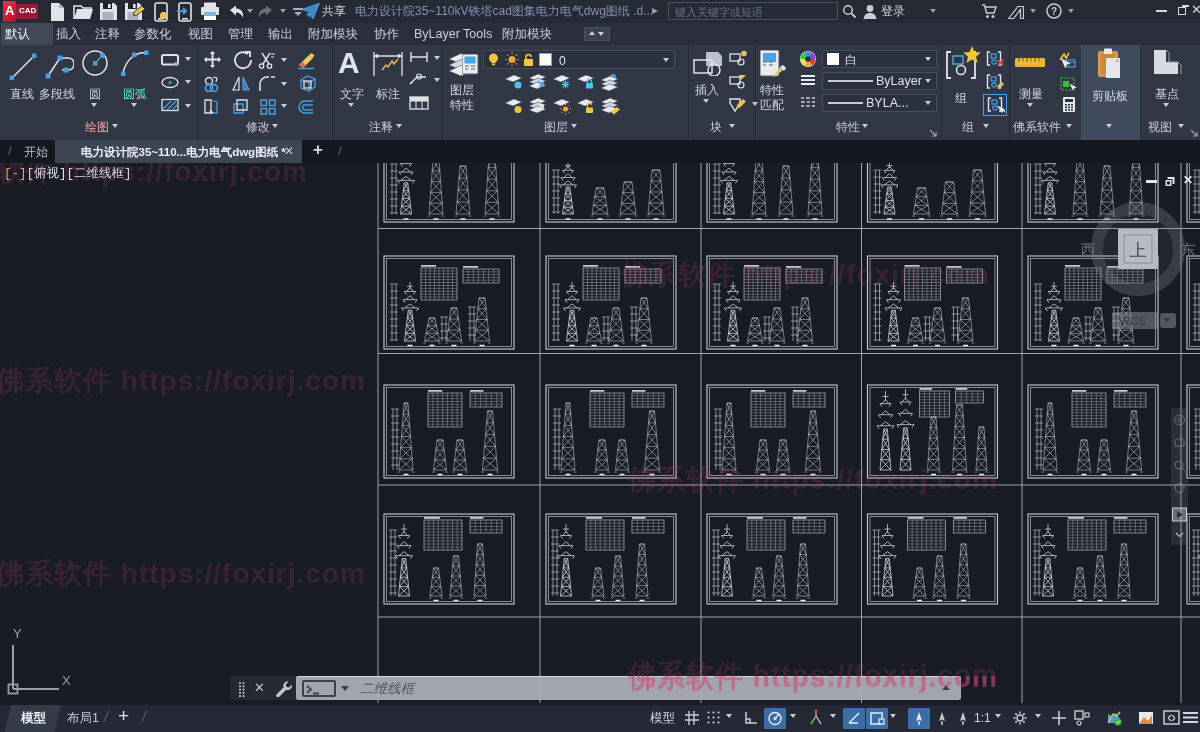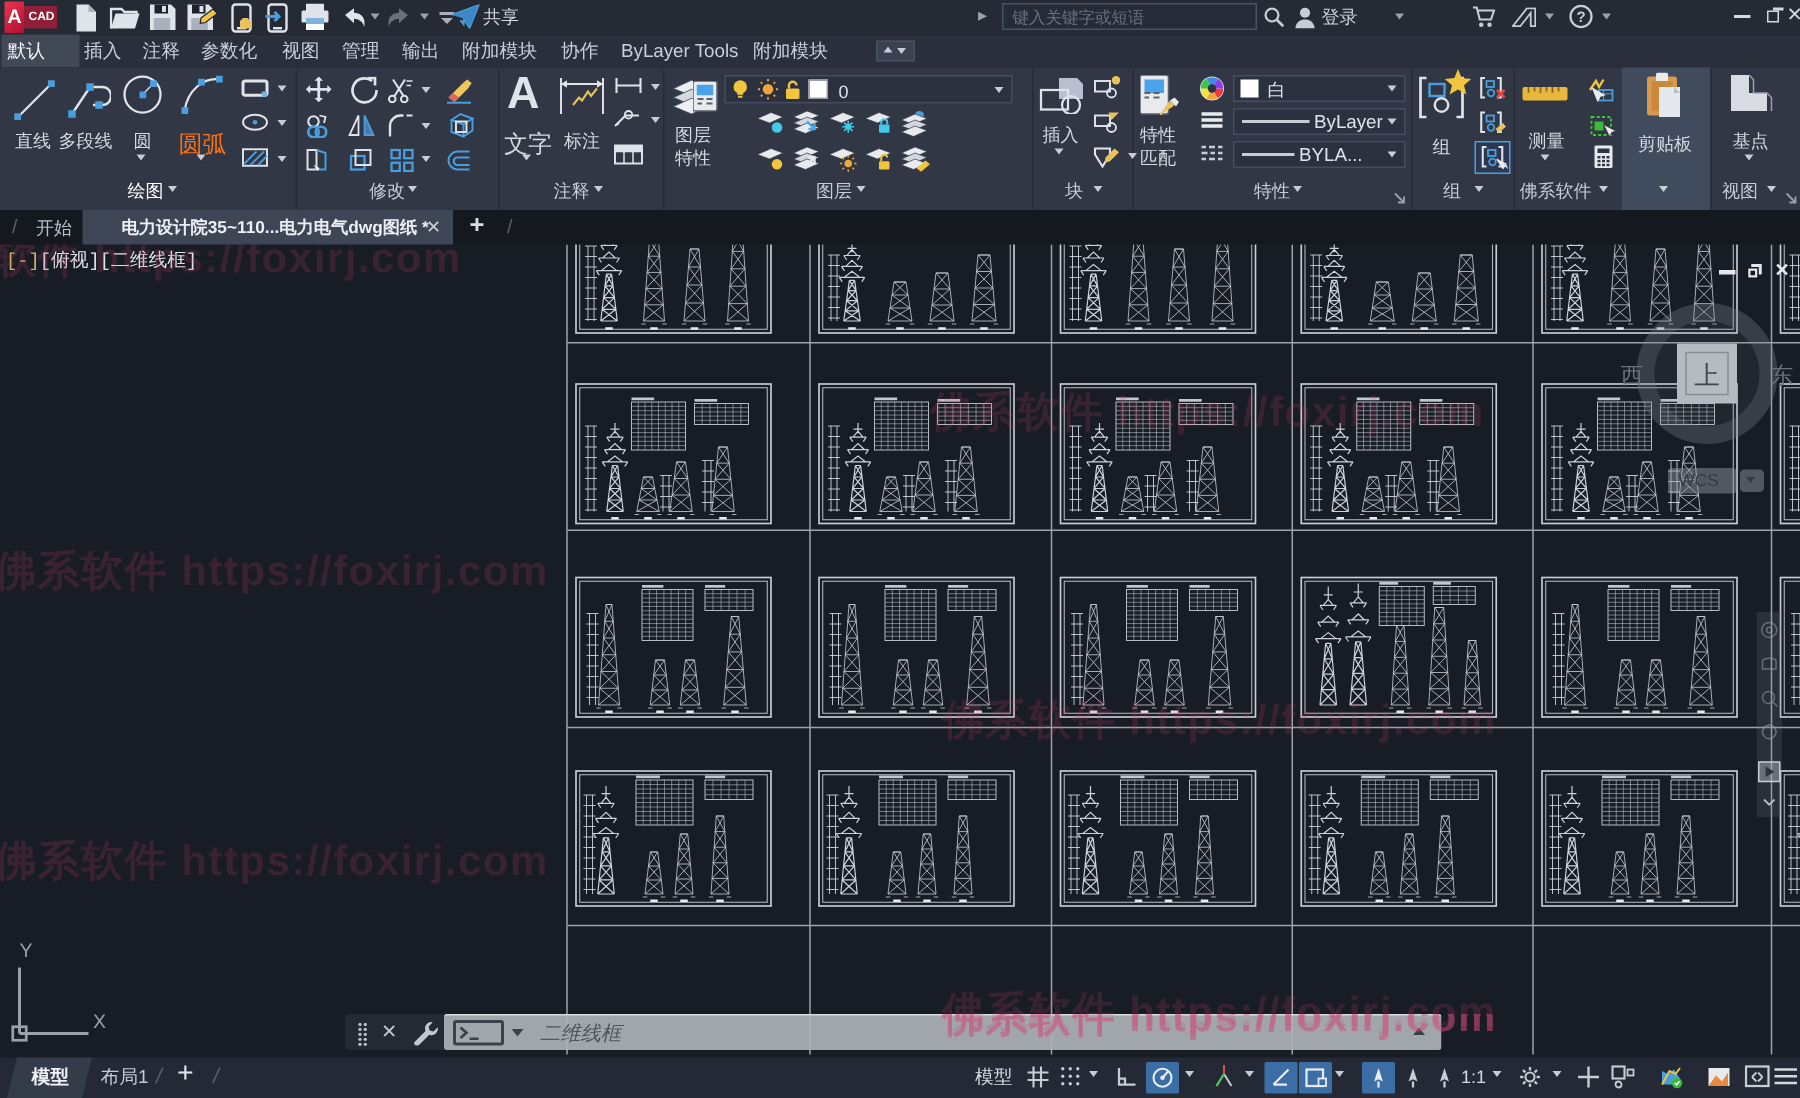--- a/index.html
+++ b/index.html
@@ -417,20 +417,21 @@
         <path d="M14,5 L8,0.5 V3.5 C4,3.5 1,6 1,10 v3 C2,9.5 5,7.5 8,7.5 V10.5 Z" fill="#6a707c"></path>
       </svg></div>
     <div class="abs" style="left:280px;top:9px;width:0;height:0;border-left:3.2px solid transparent;border-right:3.2px solid transparent;border-top:4.0px solid #9aa0ac"></div>
     <div class="abs" style="left:293px;top:8px;width:10px;height:2px;background:#aab0bc"></div>
     <div class="abs" style="left:294px;top:12px;width:0;height:0;border-left:4px solid transparent;border-right:4px solid transparent;border-top:4.8px solid #aab0bc"></div>
     <div class="abs" style="left:301px;top:3px;width:19px;height:16px;"><svg width="19" height="16" viewBox="0 0 19 16" style="" xmlns="http://www.w3.org/2000/svg">
         <path d="M0.5,7 L18,0.5 L12,15.5 L8.5,9.5 L18,0.5 M8.5,9.5 L8,13 L6,10.5" fill="none" stroke="#4a9ede" stroke-width="1.4"></path>
         <path d="M0.5,7 L18,0.5 L12,15.5 L8.5,9.5 Z" fill="#3d88c8"></path>
       </svg></div>
     <div class="abs" style="left:322px;top:5px;font-size:12px;color:#cfd4dd;white-space:nowrap;line-height:1.1;">共享</div>
+    <div class="abs" style="left:355px;top:5px;font-size:12px;color:#8591b4;white-space:nowrap;line-height:1.1;">电力设计院35~110kV铁塔cad图集电力电气dwg图纸 .d...</div>
     <div class="abs" style="left:652px;top:4px;font-size:12px;color:#9aa0ac;white-space:nowrap;line-height:1.1;">▸</div>
     <div class="abs" style="left:668px;top:2px;width:170px;height:18px;background:#262b38;border:1px solid #4a5163"></div>
     <div class="abs" style="left:675px;top:6px;font-size:11px;color:#68707f;white-space:nowrap;line-height:1.1;">键入关键字或短语</div>
     <div class="abs" style="left:842px;top:4px;width:15px;height:15px;"><svg width="15" height="15" viewBox="0 0 15 15" style="" xmlns="http://www.w3.org/2000/svg">
         <circle cx="6" cy="6" r="4.3" fill="none" stroke="#c8ccd4" stroke-width="1.5"></circle>
         <path d="M9.2,9.2 L13.5,13.5" stroke="#c8ccd4" stroke-width="1.8"></path>
       </svg></div>
     <div class="abs" style="left:863px;top:4px;width:14px;height:15px;"><svg width="14" height="15" viewBox="0 0 14 15" style="" xmlns="http://www.w3.org/2000/svg">
         <circle cx="7" cy="4.5" r="3.4" fill="#c8ccd4"></circle>
         <path d="M0.5,15 C1,10.5 4,9 7,9 C10,9 13,10.5 13.5,15 Z" fill="#c8ccd4"></path>
@@ -502,38 +503,38 @@
         <rect x="19" y="5.5" width="4.5" height="4.5" fill="#4a9ede"></rect>
       </svg></div>
     <div class="abs" style="left:95px;top:88px;font-size:12px;color:#d4d8e0;white-space:nowrap;line-height:1.1;transform:translateX(-50%)">圆</div>
     <div class="abs" style="left:91px;top:103px;width:0;height:0;border-left:3.2px solid transparent;border-right:3.2px solid transparent;border-top:4.0px solid #c8ccd4"></div>
     <div class="abs" style="left:120px;top:48px;width:30px;height:32px;"><svg width="30" height="32" viewBox="0 0 30 32" style="" xmlns="http://www.w3.org/2000/svg">
         <path d="M3,26 C5,12 16,3 27,5" stroke="#dfe3ea" stroke-width="1.5" fill="none"></path>
         <rect x="1" y="23.5" width="4.5" height="4.5" fill="#4a9ede"></rect>
         <rect x="12" y="4.5" width="4.5" height="4.5" fill="#4a9ede"></rect>
         <rect x="24" y="2.5" width="4.5" height="4.5" fill="#4a9ede"></rect>
       </svg></div>
-    <div class="abs" style="left:135px;top:88px;font-size:16px;color:#f97316;white-space:nowrap;line-height:1.1;transform:translateX(-50%)">圆弧</div>
+    <div class="abs" style="left:135px;top:88px;font-size:12px;color:#5eead4;white-space:nowrap;line-height:1.1;transform:translateX(-50%)">圆弧</div>
     <div class="abs" style="left:131px;top:103px;width:0;height:0;border-left:3.2px solid transparent;border-right:3.2px solid transparent;border-top:4.0px solid #c8ccd4"></div>
     <div class="abs" style="left:160px;top:52px;width:22px;height:13px;"><svg width="22" height="13" viewBox="0 0 22 13" style="" xmlns="http://www.w3.org/2000/svg">
         <rect x="2" y="2" width="16" height="9.5" rx="1.5" fill="none" stroke="#dfe3ea" stroke-width="2"></rect>
         <rect x="14.5" y="9" width="3.5" height="3.5" fill="#7ab3d9"></rect>
       </svg></div>
     <div class="abs" style="left:185px;top:57px;width:0;height:0;border-left:3.2px solid transparent;border-right:3.2px solid transparent;border-top:4.0px solid #c8ccd4"></div>
     <div class="abs" style="left:160px;top:75px;width:22px;height:13px;"><svg width="22" height="13" viewBox="0 0 22 13" style="" xmlns="http://www.w3.org/2000/svg">
         <ellipse cx="10" cy="6.5" rx="8" ry="5" fill="none" stroke="#dfe3ea" stroke-width="1.3"></ellipse>
         <circle cx="10" cy="6.5" r="1.5" fill="#4a9ede"></circle>
       </svg></div>
     <div class="abs" style="left:185px;top:80px;width:0;height:0;border-left:3.2px solid transparent;border-right:3.2px solid transparent;border-top:4.0px solid #c8ccd4"></div>
     <div class="abs" style="left:160px;top:98px;width:22px;height:14px;"><svg width="22" height="14" viewBox="0 0 22 14" style="" xmlns="http://www.w3.org/2000/svg">
         <rect x="2" y="1.5" width="16" height="11" fill="none" stroke="#dfe3ea" stroke-width="1.3"></rect>
         <path d="M3,11 l8,-8 M7,12 l9,-9 M12,12 l6,-6" stroke="#4a9ede" stroke-width="1.2"></path>
       </svg></div>
     <div class="abs" style="left:185px;top:104px;width:0;height:0;border-left:3.2px solid transparent;border-right:3.2px solid transparent;border-top:4.0px solid #c8ccd4"></div>
-    <div class="abs" style="left:97px;top:121px;font-size:12px;color:#ffffff;white-space:nowrap;line-height:1.1;transform:translateX(-50%)">绘图</div>
+    <div class="abs" style="left:97px;top:121px;font-size:12px;color:#fca5a5;white-space:nowrap;line-height:1.1;transform:translateX(-50%)">绘图</div>
     <div class="abs" style="left:112px;top:124px;width:0;height:0;border-left:3.2px solid transparent;border-right:3.2px solid transparent;border-top:4.0px solid #c8ccd4"></div>
     <div class="abs" style="left:203px;top:51px;width:20px;height:19px;"><svg width="20" height="19" viewBox="0 0 20 19" style="" xmlns="http://www.w3.org/2000/svg">
         <path d="M10,0 l3,3 h-2 v5 h5 v-2 l3,3 -3,3 v-2 h-5 v5 h2 l-3,3 -3,-3 h2 v-5 h-5 v2 l-3,-3 3,-3 v2 h5 v-5 h-2 z" fill="#dfe3ea" transform="translate(0,0) scale(0.95)"></path>
       </svg></div>
     <div class="abs" style="left:232px;top:51px;width:20px;height:19px;"><svg width="20" height="19" viewBox="0 0 20 19" style="" xmlns="http://www.w3.org/2000/svg">
         <path d="M16,3 a8,8 0 1,0 3,6" fill="none" stroke="#dfe3ea" stroke-width="1.8"></path>
         <path d="M13,1 h5 v5" fill="none" stroke="#dfe3ea" stroke-width="1.8"></path>
       </svg></div>
     <div class="abs" style="left:258px;top:51px;width:18px;height:18px;"><svg width="18" height="18" viewBox="0 0 18 18" style="" xmlns="http://www.w3.org/2000/svg">
         <path d="M4,2 l7,11 M12,2 l-7,11" stroke="#dfe3ea" stroke-width="1.4"></path>
@@ -583,21 +584,21 @@
         <rect x="2" y="10.5" width="5.5" height="5.5" fill="none" stroke="#4a9ede" stroke-width="1.5"></rect>
         <rect x="10.5" y="10.5" width="5.5" height="5.5" fill="none" stroke="#4a9ede" stroke-width="1.5"></rect>
       </svg></div>
     <div class="abs" style="left:281px;top:104px;width:0;height:0;border-left:3.2px solid transparent;border-right:3.2px solid transparent;border-top:4.0px solid #c8ccd4"></div>
     <div class="abs" style="left:297px;top:97px;width:20px;height:19px;"><svg width="20" height="19" viewBox="0 0 20 19" style="" xmlns="http://www.w3.org/2000/svg">
         <path d="M16,4 h-8 a6,6 0 0,0 0,12 h8 M16,8 h-8 a2.5,2.5 0 0,0 0,5 h8" fill="none" stroke="#4a9ede" stroke-width="1.4"></path>
       </svg></div>
     <div class="abs" style="left:258px;top:121px;font-size:12px;color:#c6cbd6;white-space:nowrap;line-height:1.1;transform:translateX(-50%)">修改</div>
     <div class="abs" style="left:272px;top:124px;width:0;height:0;border-left:3.2px solid transparent;border-right:3.2px solid transparent;border-top:4.0px solid #c8ccd4"></div>
     <div class="abs" style="left:338px;top:46px;font-size:30px;color:#dfe3ea;white-space:nowrap;line-height:1.1;font-weight:bold">A</div>
-    <div class="abs" style="left:352px;top:88px;font-size:16px;color:#d4d8e0;white-space:nowrap;line-height:1.1;transform:translateX(-50%)">文字</div>
+    <div class="abs" style="left:352px;top:88px;font-size:12px;color:#d4d8e0;white-space:nowrap;line-height:1.1;transform:translateX(-50%)">文字</div>
     <div class="abs" style="left:348px;top:103px;width:0;height:0;border-left:3.2px solid transparent;border-right:3.2px solid transparent;border-top:4.0px solid #c8ccd4"></div>
     <div class="abs" style="left:372px;top:48px;width:32px;height:32px;"><svg width="32" height="32" viewBox="0 0 32 32" style="" xmlns="http://www.w3.org/2000/svg">
         <path d="M2,4 v24 M30,4 v24 M2,8 h28" stroke="#dfe3ea" stroke-width="1.3" fill="none"></path>
         <path d="M2,8 l4,-2.5 v5 z M30,8 l-4,-2.5 v5 z" fill="#dfe3ea"></path>
         <path d="M10,22 l4,-5 2,2 4,-6 2,3 4,-5" stroke="#e8c35a" stroke-width="1.4" fill="none"></path>
       </svg></div>
     <div class="abs" style="left:388px;top:88px;font-size:12px;color:#d4d8e0;white-space:nowrap;line-height:1.1;transform:translateX(-50%)">标注</div>
     <div class="abs" style="left:408px;top:50px;width:22px;height:14px;"><svg width="22" height="14" viewBox="0 0 22 14" style="" xmlns="http://www.w3.org/2000/svg">
         <path d="M3,2 v10 M19,2 v10 M3,7 h16" stroke="#dfe3ea" stroke-width="1.4"></path>
       </svg></div>

